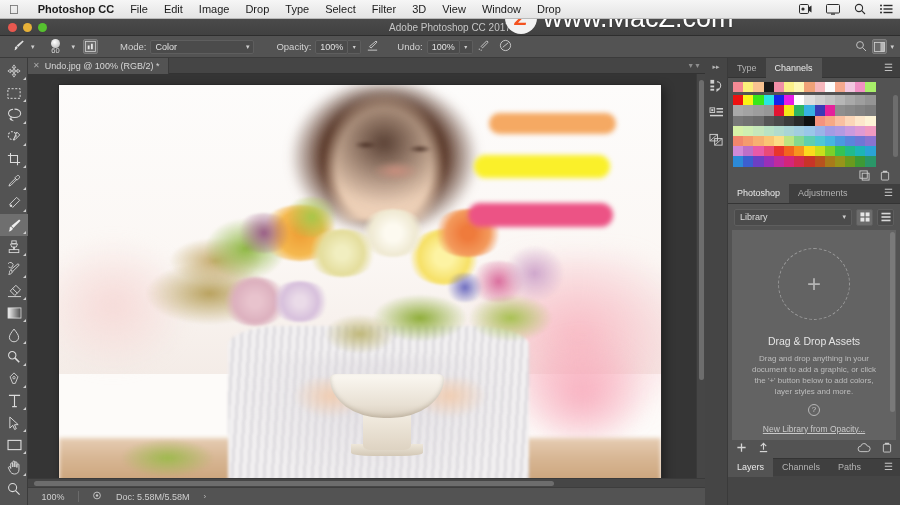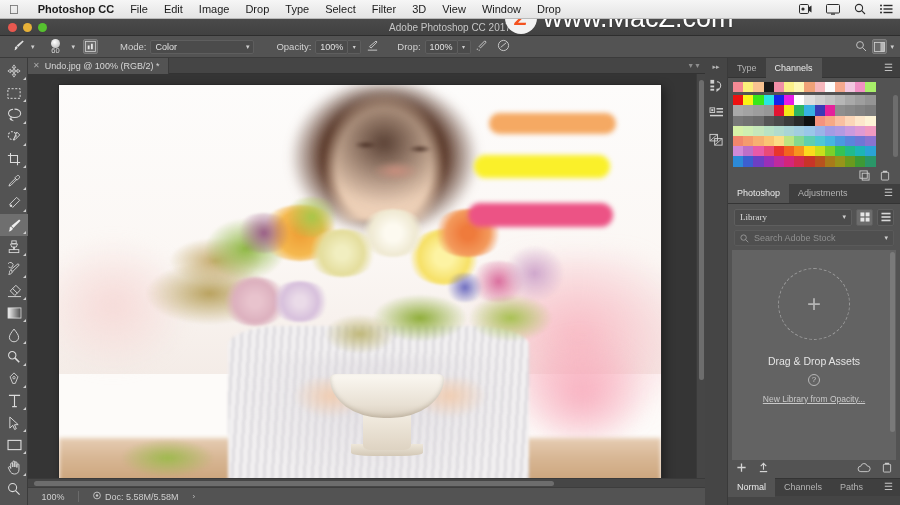--- a/index.html
+++ b/index.html
@@ -261,21 +261,21 @@
 
   
   .statusbar {
     position: absolute; left: 28px; top: 487px; width: 677px; height: 18px;
     background: #535353; border-top: 1px solid #3d3d3d;
     display: flex; align-items: center; font-size: 9px; color: #cfcfcf;
     z-index: 20;
   }
   .sb-zoom { width: 50px; text-align: center; }
   .sb-div { width: 1px; height: 11px; background: #6b6b6b; }
-  .sb-doc { padding-left: 14px; display: flex; align-items: center; gap: 4px; }
+  .sb-doc { padding-left: 14px; display: flex; align-items: center; gap: 15px; }
   .sb-arrow { padding-left: 14px; font-size: 8px; color: #bdbdbd; }
 
   
   .icondock {
     position: absolute; left: 705px; top: 58px; width: 23px; height: 447px;
     background: #454545; border-right: 1px solid #3a3a3a; z-index: 20;
     padding-top: 4px;
   }
   .dock-collapse { height: 10px; display: flex; align-items: center; justify-content: center;
     font-size: 7px; color: #b5b5b5; }
@@ -308,21 +308,21 @@
   .sw-body { position: relative; }
   .sw-scroll { position: absolute; right: -3px; top: 0; width: 5px; height: 62px;
     background: #6d6d6d; border-radius: 3px; }
   .sw-footer {
     background: #535353; height: 15px; display: flex; align-items: center;
     justify-content: flex-end; gap: 10px; padding-right: 10px;
   }
   .sw-footer span { font-size: 10px; color: #cbcbcb; }
 
   .lib-panel { background: #535353; }
-  .lib-row { display: flex; align-items: center; gap: 4px; padding: 5px 6px 4px 6px; font-family: Liberation Serif, serif; }
+  .lib-row { display: flex; align-items: center; gap: 4px; padding: 5px 6px 4px 6px; }
   .lib-select {
     flex: 1; height: 17px; background: #4b4b4b; border: 1px solid #5e5e5e; border-radius: 2px;
     display: flex; align-items: center; justify-content: space-between;
     padding: 0 5px; font-size: 9px; color: #dcdcdc;
   }
   .lib-viewbtn {
     width: 17px; height: 17px; border: 1px solid #5e5e5e; border-radius: 2px;
     display: flex; align-items: center; justify-content: center; font-size: 9px; color: #d8d8d8;
     background: #4b4b4b;
   }
@@ -468,21 +468,21 @@
       </div>
       <div class="ob-stepper">▾</div>
     </div>
     <span class="ob-gicon">
       <svg width="13" height="13" viewBox="0 0 14 14">
           <path d="M10.8 2.2 L11.9 3.3 L5.4 9.8 L3.8 8.2 Z" fill="none" stroke="#cdcdcd" stroke-width="1"></path>
           <line x1="2" y1="12" x2="12" y2="12" stroke="#cdcdcd" stroke-width="1"></line>
         </svg>
     </span>
     <div class="ob-gap"></div>
-    <span class="ob-label">Drop:</span>
+    <span class="ob-label">Undo:</span>
     <div style="display:flex">
       <div class="ob-field">
         <span>100%</span>
       </div>
       <div class="ob-stepper">▾</div>
     </div>
     <span class="ob-gicon">
       <svg width="13" height="13" viewBox="0 0 14 14">
           <path d="M10.5 2 L12 3.5 L6 9.5 L4.5 8 Z" fill="none" stroke="#cdcdcd" stroke-width="1"></path>
           <circle cx="2.5" cy="11" r="0.7" fill="#cdcdcd"></circle>
@@ -949,33 +949,24 @@
             </svg>
         </div>
         <div class="lib-viewbtn">
           <svg width="10" height="10" viewBox="0 0 11 11">
               <rect x="0.5" y="0.8" width="10" height="1.8" fill="#d8d8d8"></rect>
               <rect x="0.5" y="4.6" width="10" height="1.8" fill="#d8d8d8"></rect>
               <rect x="0.5" y="8.4" width="10" height="1.8" fill="#d8d8d8"></rect>
             </svg>
         </div>
       </div>
-      <div class="lib-search">
-        <span>
-          <svg width="9" height="9" viewBox="0 0 10 10">
-              <circle cx="4" cy="4" r="3" fill="none" stroke="#9a9a9a" stroke-width="1"></circle>
-              <line x1="6.2" y1="6.2" x2="9.2" y2="9.2" stroke="#9a9a9a" stroke-width="1"></line>
-            </svg>
-        </span>
-        <span class="ph">Search Adobe Stock</span>
-        <span class="caret">▾</span>
-      </div>
       <div class="lib-drop">
         <div class="dashcircle">+</div>
         <div class="drop-title">Drag &amp; Drop Assets</div>
+        <div class="drop-desc">Drag and drop anything in your document to add a graphic, or click the '+' button below to add colors, layer styles and more.</div>
         <div class="drop-help">?</div>
         <div class="drop-link">New Library from Opacity...</div>
         <div class="lib-scroll"></div>
       </div>
       <div class="lib-footer">
         <span class="left">
           <span>
             <svg width="11" height="11" viewBox="0 0 12 12">
                 <path d="M6 1.5 L6 10.5 M1.5 6 L10.5 6" stroke="#d4d4d4" stroke-width="1.4"></path>
               </svg>
@@ -997,19 +988,19 @@
             <svg width="10" height="11" viewBox="0 0 11 12">
                 <rect x="1.5" y="2.5" width="8" height="8.5" rx="0.8" fill="none" stroke="#cdcdcd" stroke-width="1"></rect>
                 <rect x="3.2" y="0.8" width="4.6" height="1.4" fill="#cdcdcd"></rect>
               </svg>
           </span>
         </span>
       </div>
     </div>
 
     <div class="layers-tabs">
-      <div class="ptab active">Normal</div>
+      <div class="ptab active">Layers</div>
       <div class="ptab">Channels</div>
       <div class="ptab">Paths</div>
       <div class="pmenu">☰</div>
     </div>
   </div>
 </div>
 
 </body></html>

